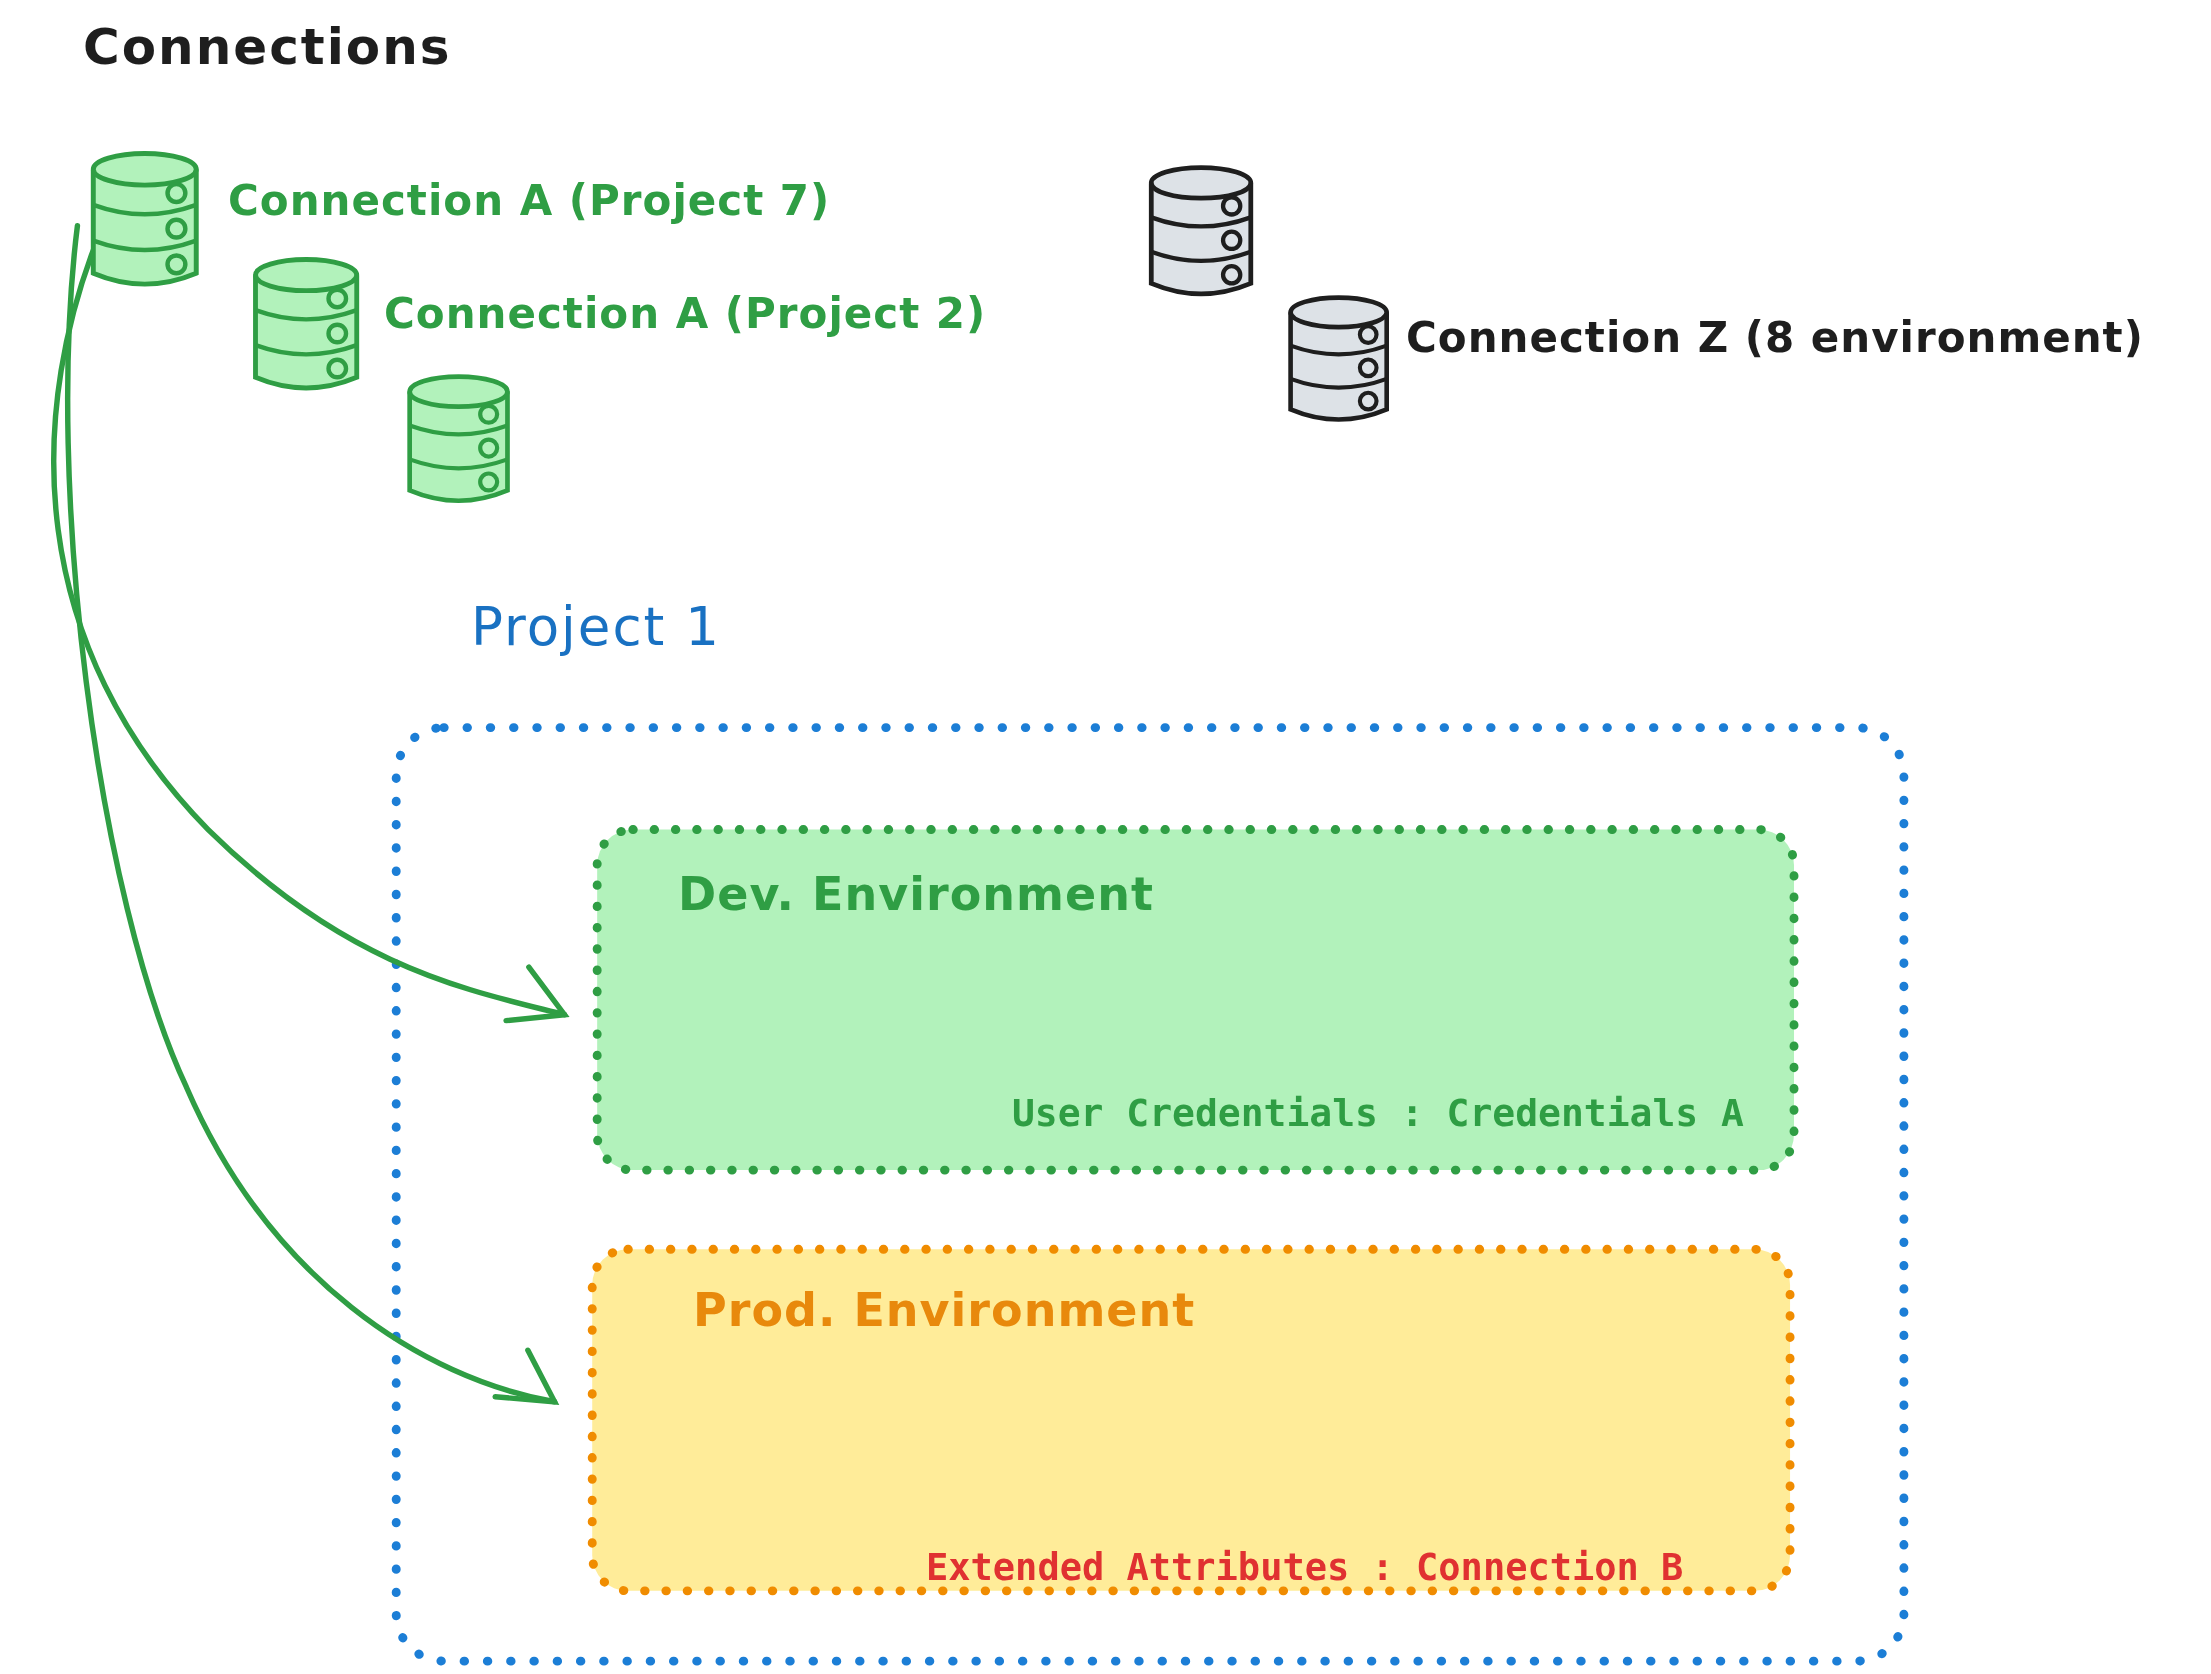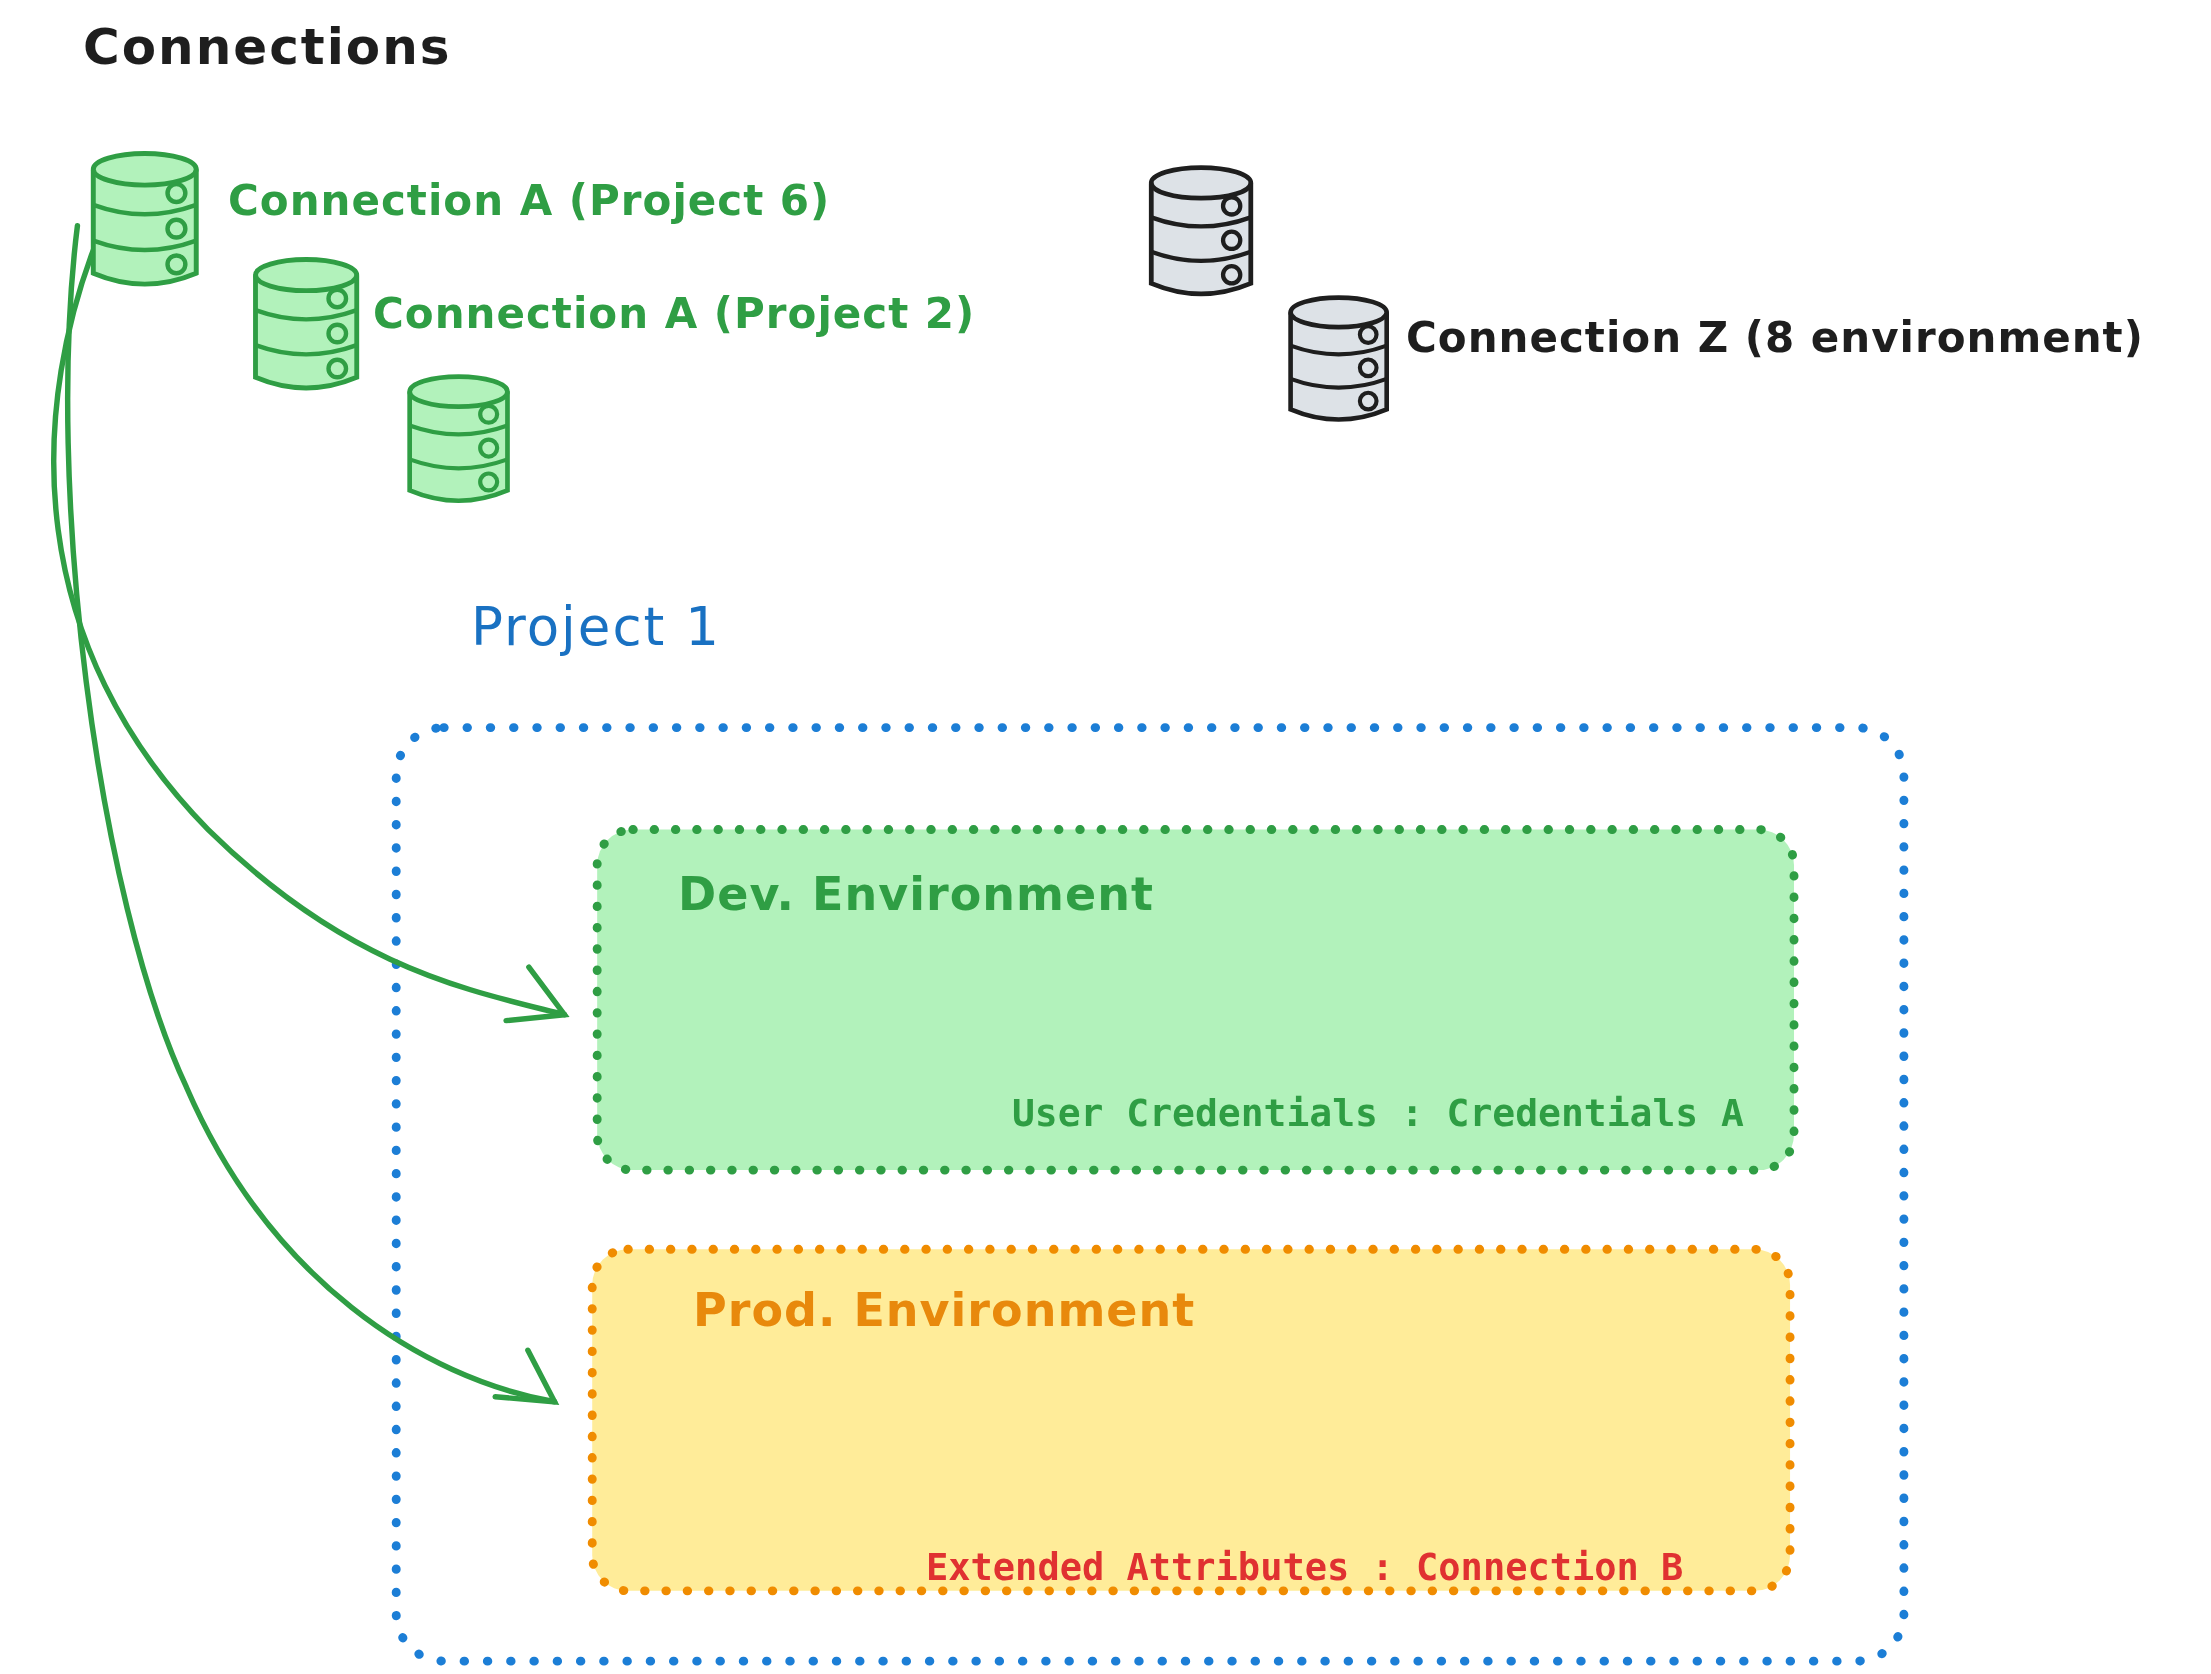--- a/index.html
+++ b/index.html
@@ -11,21 +11,21 @@
   svg.layer{position:absolute; left:0; top:0; width:2212px; height:1674px;}
 
   .title{
     left:83px; top:18px; font-size:50px; font-weight:700; color:#1e1e1e;
     letter-spacing:2px;
   }
   .conn-label{font-size:42px; font-weight:700; white-space:nowrap; letter-spacing:1px;}
   .green-text{color:#2f9e44;}
   .black-text{color:#1e1e1e;}
   .lbl-a1{left:228px; top:176px;}
-  .lbl-a2{left:373px; top:289px;text-align:right;}
+  .lbl-a2{left:384px; top:289px;text-align:right;}
   .lbl-a3{left:543px; top:394px;}
   .lbl-y{left:1277px; top:188px;}
   .lbl-z{left:1406px; top:313px;}
 
   .db{width:120px; height:152px;}
   .db-green{color:#2f9e44; --db-fill:#b2f2bb;}
   .db-gray{color:#1e1e1e; --db-fill:#dde2e7;}
 
   .project-title{
     left:471px; top:596px; font-size:53px; font-weight:400; color:#1971c2;
@@ -83,21 +83,21 @@
 
     <use href="#db" class="db db-green" x="86" y="148" width="120" height="152"></use>
     <use href="#db" class="db db-green" x="250" y="254" width="118" height="152"></use>
     <use href="#db" class="db db-green" x="406" y="372" width="114" height="148"></use>
     <use href="#db" class="db db-gray" x="1155" y="162" width="116" height="148"></use>
     <use href="#db" class="db db-gray" x="1296" y="292" width="112" height="146"></use>
   </svg>
 
   <div class="abs title">Connections</div>
 
-  <div class="abs conn-label green-text lbl-a1">Connection A (Project 6)</div>
+  <div class="abs conn-label green-text lbl-a1">Connection A (Project 7)</div>
   <div class="abs conn-label green-text lbl-a2">Connection A (Project 2)</div>
 
   <div class="abs conn-label black-text lbl-z">Connection Z (8 environment)</div>
 
   <div class="abs project-title">Project 1</div>
 
   <div class="abs env-title dev-title">Dev. Environment</div>
   <div class="abs mono dev-detail">User Credentials : Credentials A</div>
 
   <div class="abs env-title prod-title">Prod. Environment</div>

